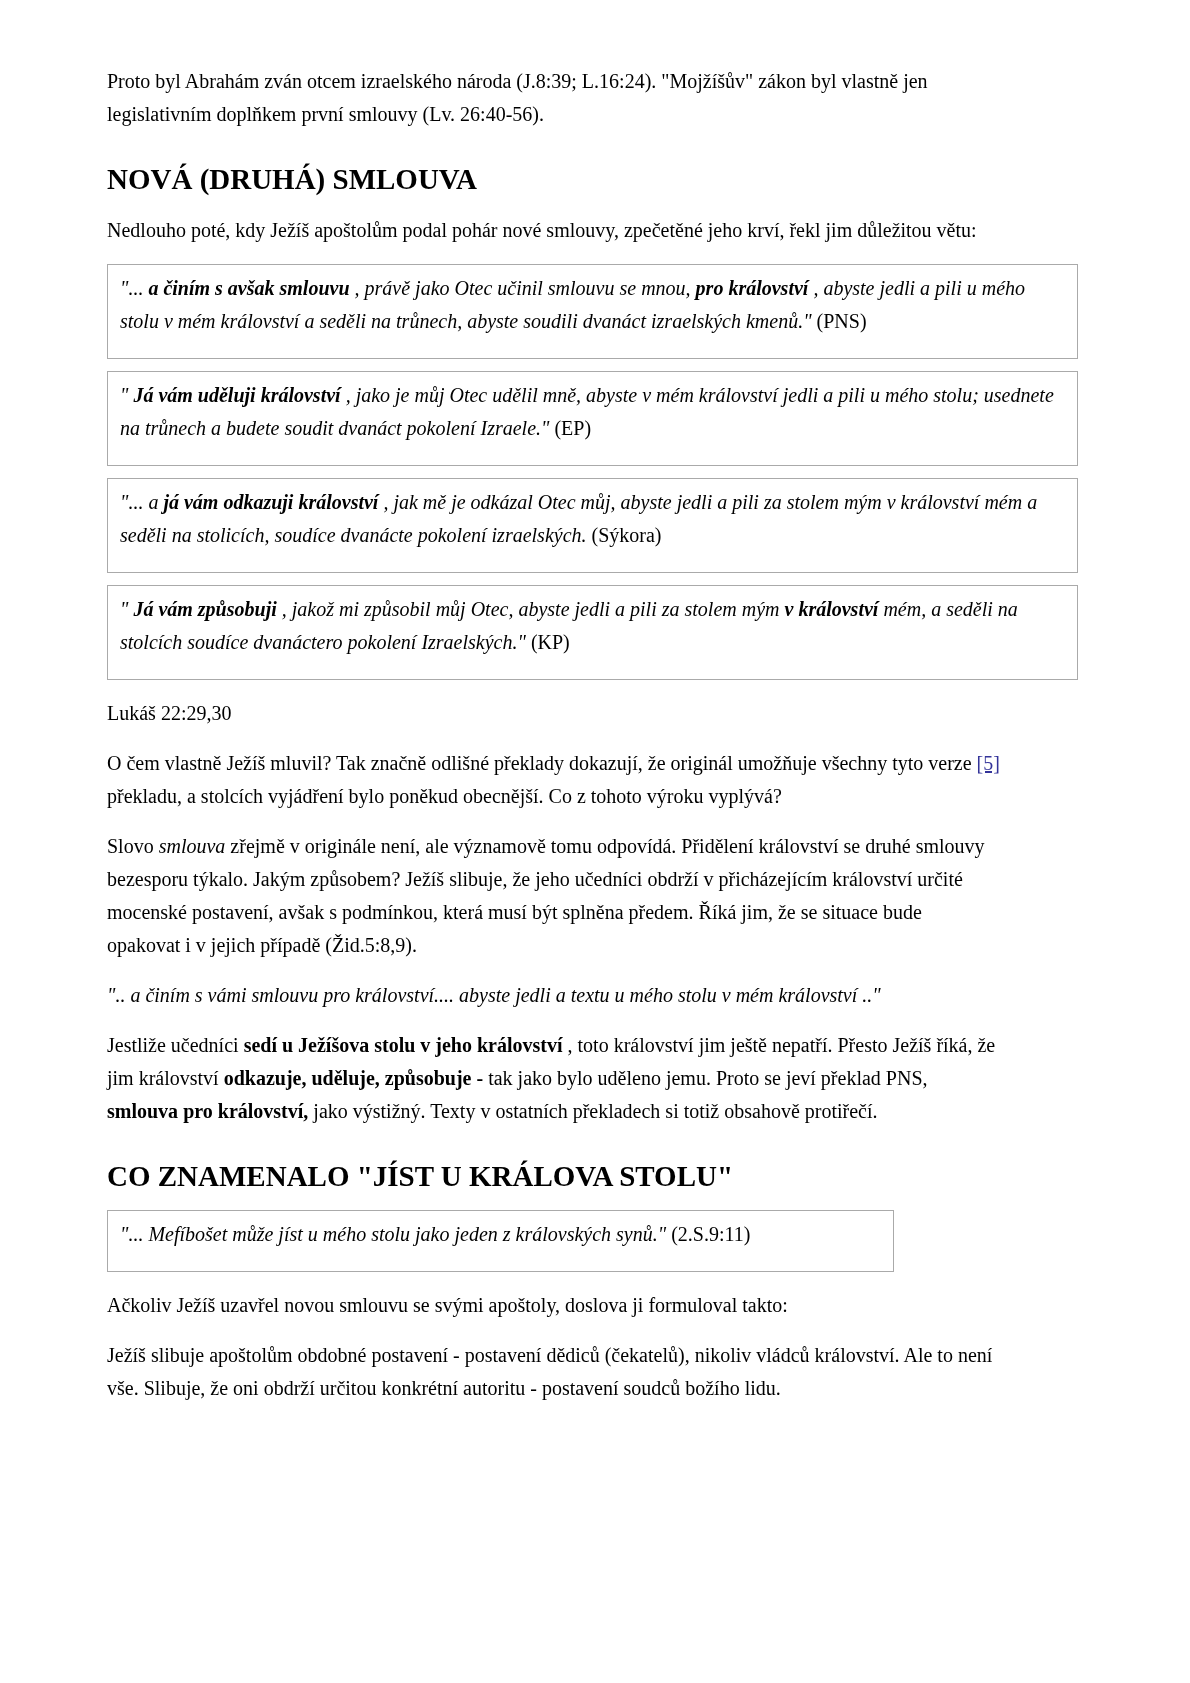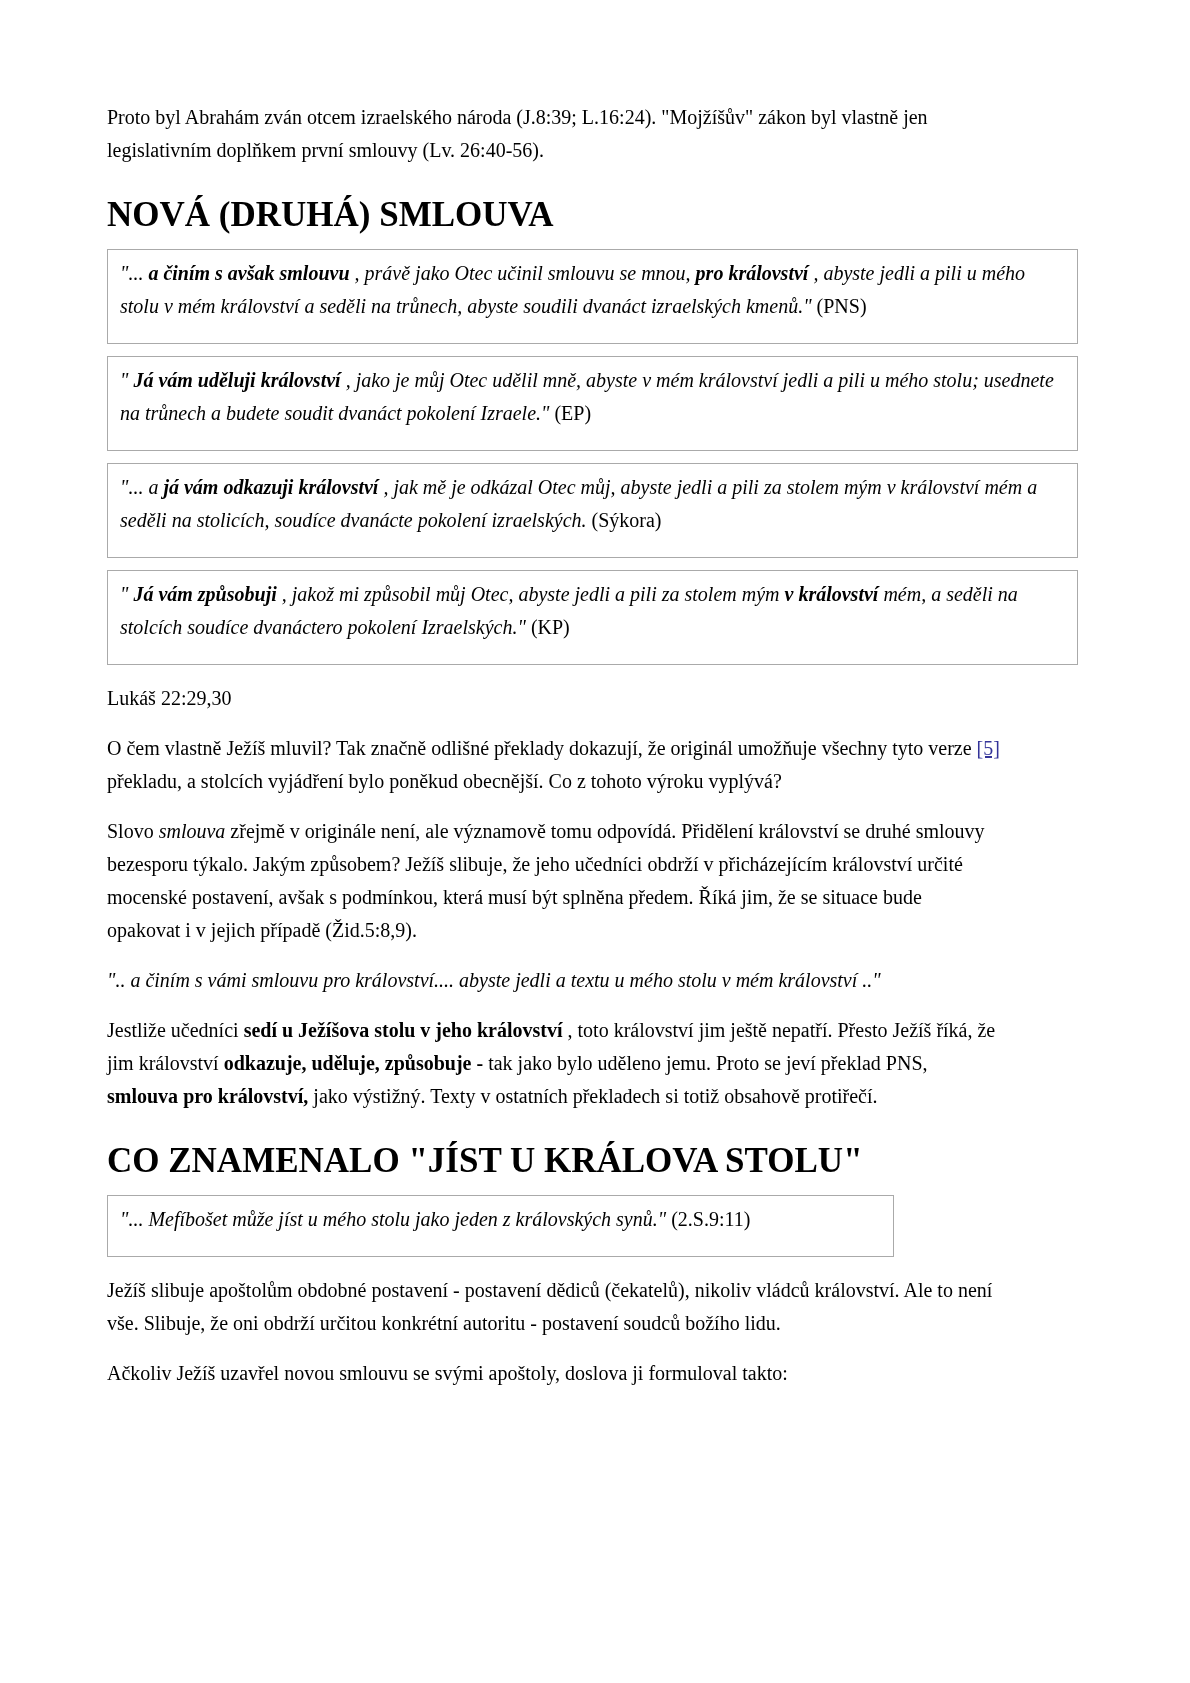--- a/index.html
+++ b/index.html
@@ -3,34 +3,34 @@
 <meta charset="utf-8">
 <style>
   html, body { margin: 0; padding: 0; background: #ffffff; }
   .page {
     position: relative;
     width: 1190px;
     min-height: 1683px;
     margin: 0 auto;
     background: #ffffff;
     box-sizing: border-box;
-    padding: 84px 112px 60px 107px;
+    padding: 48px 112px 60px 107px;
     color: #000000;
     font-family: "Liberation Serif", "DejaVu Serif", serif;
     font-size: 20px;
     line-height: 33px;
   }
   .content { width: 971px; }
   p.body-text {
     margin: 17px 0;
     max-width: 893px;
   }
   h2.doc-heading {
     font-family: "Liberation Serif", "DejaVu Serif", serif;
-    font-size: 35px;
+    font-size: 29px;
     line-height: 36px;
     font-weight: bold;
     margin: 30px 0 16px 0;
     letter-spacing: 0px;
   }
   .quote-box {
     box-sizing: border-box;
     border: 1px solid #aaaaaa;
     padding: 7px 14px 20px 12px;
     margin: 0 0 12px 0;
@@ -48,20 +48,21 @@
 </head>
 <body>
 
 <main class="page">
   <div class="content">
 
     <p class="body-text"><span>Proto byl Abrahám zván otcem izraelského národa (J.8:39; L.16:24). "Mojžíšův" zákon byl vlastně jen legislativním doplňkem první smlouvy (Lv. 26:40-56).</span></p>
 
     <h2 class="doc-heading">NOVÁ (DRUHÁ) SMLOUVA</h2>
 
+    <p class="body-text"><span>Nedlouho poté, kdy Ježíš apoštolům podal pohár nové smlouvy, zpečetěné jeho krví, řekl jim důležitou větu:</span></p>
 
     <div class="quote-box">
       <p class="qtext"><span class="i">"... </span><span class="b i">a činím s avšak smlouvu</span><span class="i"> , právě jako Otec učinil smlouvu se mnou, </span><span class="b i">pro království</span><span class="i"> , abyste jedli a pili u mého stolu v mém království a seděli na trůnech, abyste soudili dvanáct izraelských kmenů."</span><span> (PNS)</span></p>
     </div>
 
     <div class="quote-box">
       <p class="qtext"><span class="i">" </span><span class="b i">Já vám uděluji království</span><span class="i"> , jako je můj Otec udělil mně, abyste v mém království jedli a pili u mého stolu; usednete na trůnech a budete soudit dvanáct pokolení Izraele."</span><span> (EP)</span></p>
     </div>
 
     <div class="quote-box">
@@ -83,18 +84,18 @@
 
     <p class="body-text"><span>Jestliže učedníci </span><span class="b">sedí u </span><span class="b u">Ježíšova </span><span class="b">stolu v </span><span class="b u">jeho </span><span class="b">království</span><span> , toto království jim ještě nepatří. Přesto Ježíš říká, že jim království </span><span class="b">odkazuje, uděluje, způsobuje -</span><span> tak jako bylo uděleno jemu. Proto se jeví překlad PNS, </span><span class="b">smlouva </span><span class="b u">pro </span><span class="b">království,</span><span> jako výstižný. Texty v ostatních překladech si totiž obsahově protiřečí.</span></p>
 
     <h2 class="doc-heading">CO ZNAMENALO "JÍST U KRÁLOVA STOLU"</h2>
 
     <div class="quote-box narrow">
       <p class="qtext"><span class="i">"... Mefíbošet může jíst u mého stolu jako jeden z královských synů."</span><span> (2.S.9:11)</span></p>
     </div>
 
 
+    <p class="body-text"><span>Ačkoliv Ježíš uzavřel novou smlouvu se svými apoštoly, doslova ji formuloval takto:</span></p>
+
     <p class="body-text"><span>Ježíš slibuje apoštolům obdobné postavení - postavení dědiců (čekatelů), nikoliv vládců království. Ale to není vše. Slibuje, že oni obdrží určitou konkrétní autoritu - postavení soudců božího lidu.</span></p>
-
-    <p class="body-text"><span>Ačkoliv Ježíš uzavřel novou smlouvu se svými apoštoly, doslova ji formuloval takto:</span></p>
 
   </div>
 </main>
 
 </body></html>

